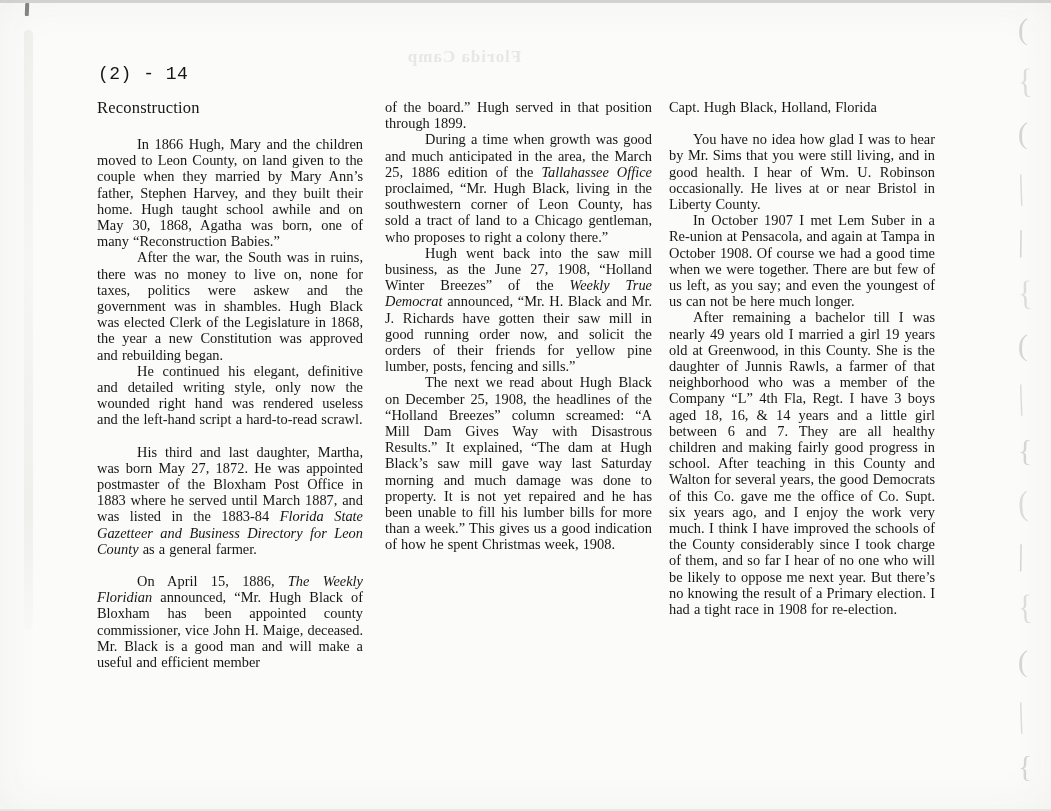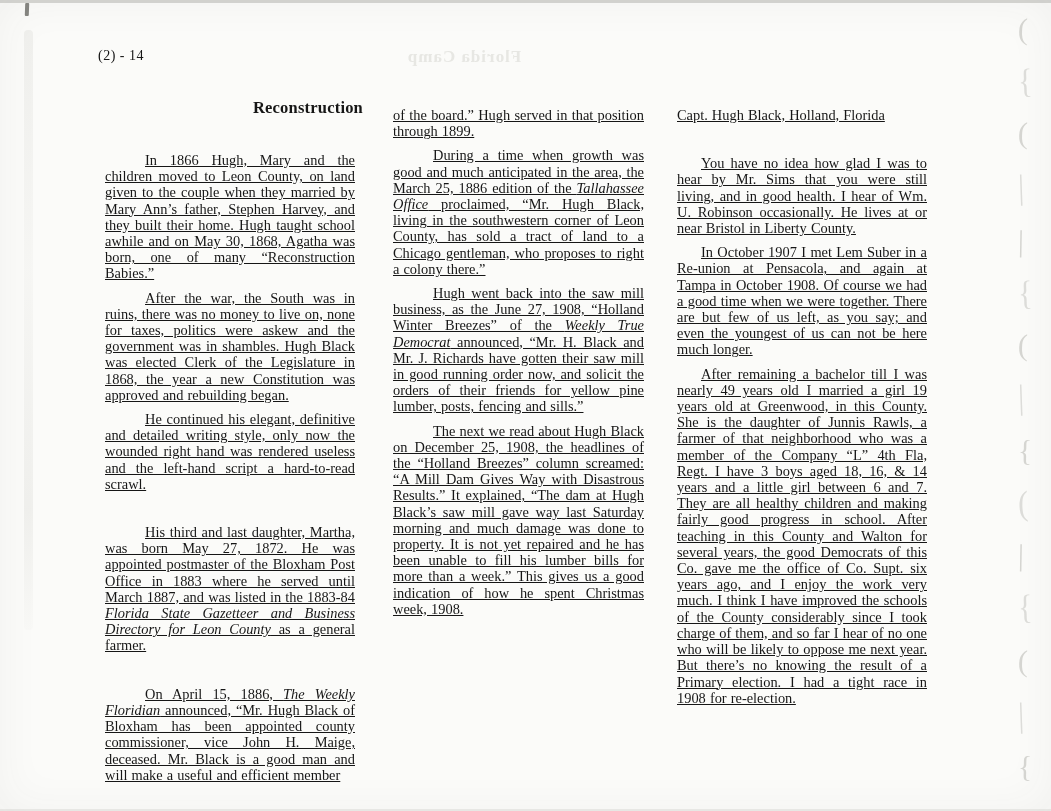--- a/index.html
+++ b/index.html
@@ -34,39 +34,38 @@
     transform: rotate(2deg);
   }
   .bleed-text {
     position: absolute; left: 338px; top: 47px; width: 252px;
     transform: scaleX(-1);
     font-weight: bold; font-size: 17px; letter-spacing: 1px;
     color: #e7e7e3; text-align: center;
     user-select: none;
   }
   .page-number {
-    position: absolute; left: 98px; top: 48px;
-    font-size: 14px; letter-spacing: 0.5px;
+    position: absolute; left: 98px; top: 64px;
+    font-size: 18px; letter-spacing: 0.5px; font-family: Liberation Mono, monospace;
   }
   .columns { position: absolute; top: 99px; left: 0; right: 0; }
   .column { position: absolute; top: 0; }
   .column-1 { left: 97px;  width: 266px; }
   .column-2 { left: 385px; width: 267px; }
   .column-3 { left: 669px; width: 266px; }
   .col-heading {
-    margin: 0 0 36px 0;
-    font-size: 16.5px; font-weight: bold; text-align: right;
+    margin: 0 0 20px 0;
+    font-size: 16.5px; font-weight: normal; text-align: left;
     line-height: 17px; letter-spacing: 0.2px;
   }
   .para {
-    margin: 8px;
+    margin: 0;
     font-size: 14.4px; line-height: 16.2px;
     text-align: justify;
     word-spacing: 0.5px;
-    text-decoration: underline;
   }
   .para.indent { text-indent: 40px; }
   .column-3 .para.indent { text-indent: 24px; }
   .para .italic { font-style: italic; }
   .spacer { height: 16px; }
   .edge-marks { position: absolute; left: 1012px; top: 0; width: 39px; height: 811px; }
   .edge-mark {
     position: absolute; left: 6px;
     font-size: 30px; line-height: 30px;
     font-family: "Liberation Serif", serif;

